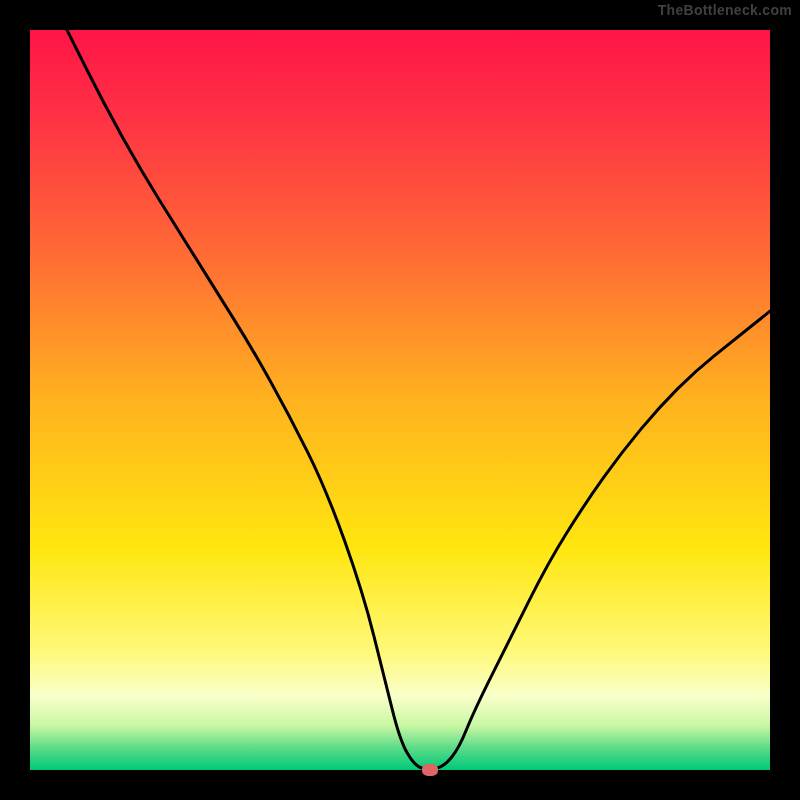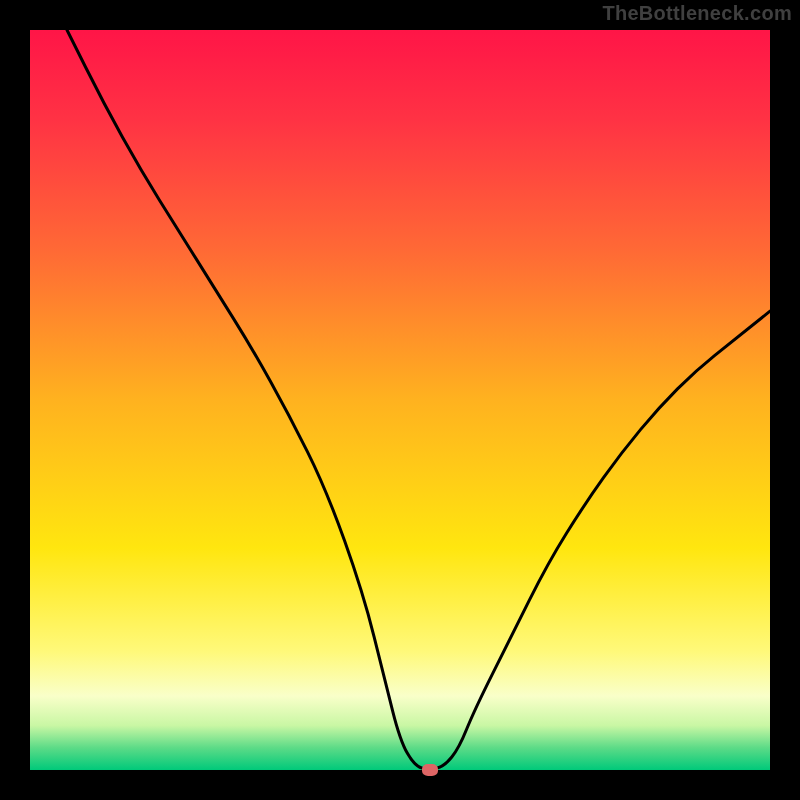--- a/index.html
+++ b/index.html
@@ -15,21 +15,21 @@
     position: relative;
     width: 800px;
     height: 800px;
     background: #000;
   }
   .watermark {
     position: absolute;
     top: 2px;
     right: 8px;
     color: #404040;
-    font-size: 20px;
+    font-size: 14px;
     font-weight: 600;
     letter-spacing: 0.3px;
     z-index: 5;
     user-select: none;
   }
   .plot-frame {
     position: absolute;
     left: 30px;
     top: 30px;
     width: 740px;

